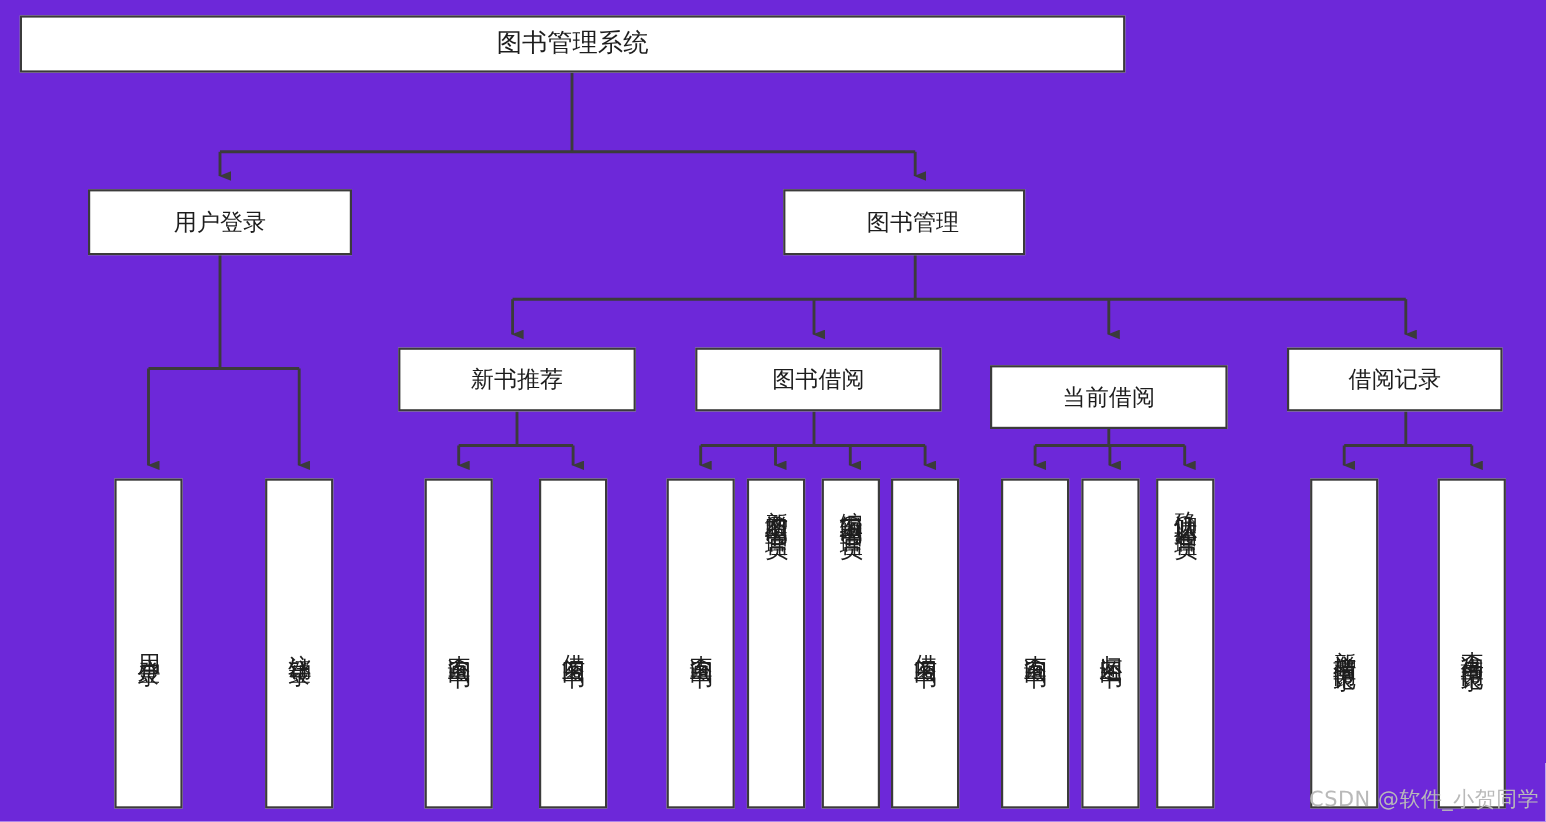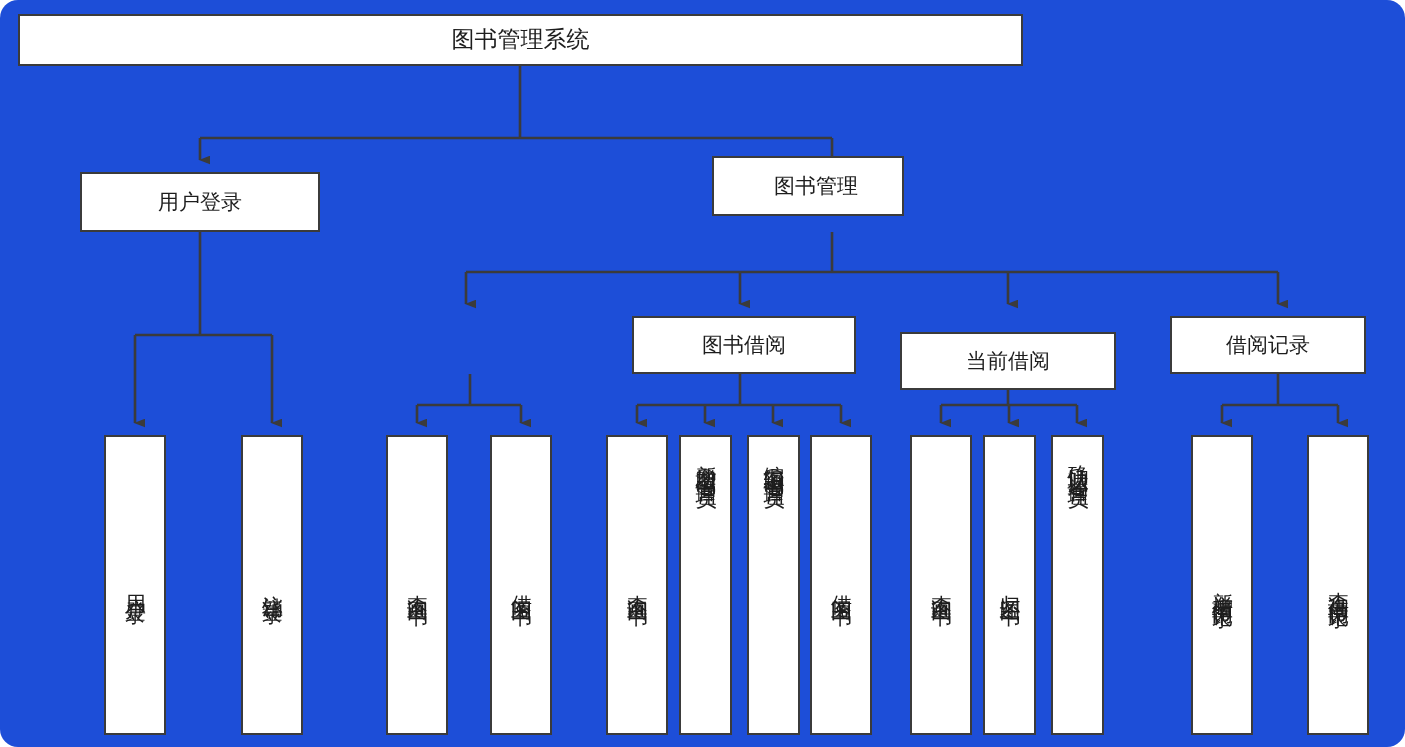--- a/index.html
+++ b/index.html
@@ -8,23 +8,22 @@
     padding: 0;
     background: #ffffff;
   }
   body {
     font-family: "DejaVu Sans", "Liberation Sans", sans-serif;
   }
   #diagram-root {
     position: relative;
     width: 1405px;
     height: 747px;
-    background: #1d4ed8;
+    background: #6d28d9;
     overflow: hidden;
-    border-radius: 18px;
   }
   #edge-layer {
     position: absolute;
     left: 0;
     top: 0;
     width: 1405px;
     height: 747px;
     pointer-events: none;
   }
   .node {
@@ -129,24 +128,27 @@
     </g>
   </svg>
 
   <div class="node node-root" style="left:18px; top:14px; width:1005px; height:52px;">
     <span>图书管理系统</span>
   </div>
 
   <div class="node node-l2" style="left:80px; top:172px; width:240px; height:60px;">
     <span>用户登录</span>
   </div>
-  <div class="node node-l2" style="left:712px; top:156px; width:192px; height:60px;padding-left:16px;">
+  <div class="node node-l2" style="left:712px; top:172px; width:220px; height:60px;padding-left:16px;">
     <span>图书管理</span>
   </div>
 
+  <div class="node node-l3" style="left:362px; top:316px; width:216px; height:58px;">
+    <span>新书推荐</span>
+  </div>
   <div class="node node-l3" style="left:632px; top:316px; width:224px; height:58px;">
     <span>图书借阅</span>
   </div>
   <div class="node node-l3" style="left:900px; top:332px; width:216px; height:58px;">
     <span>当前借阅</span>
   </div>
   <div class="node node-l3" style="left:1170px; top:316px; width:196px; height:58px;">
     <span>借阅记录</span>
   </div>
 
@@ -187,14 +189,15 @@
     <span class="vlabel">确认归还（管理员）</span>
   </div>
 
   <div class="node node-leaf center-text" style="left:1191px; top:435px; width:62px; height:300px;">
     <span class="vlabel">新增借阅记录</span>
   </div>
   <div class="node node-leaf center-text" style="left:1307px; top:435px; width:62px; height:300px;">
     <span class="vlabel">查询借阅记录</span>
   </div>
 
+  <div class="watermark" style="left:1190px; top:714px;">CSDN @软件_小贺同学</div>
 
 </div>
 
 </body></html>

